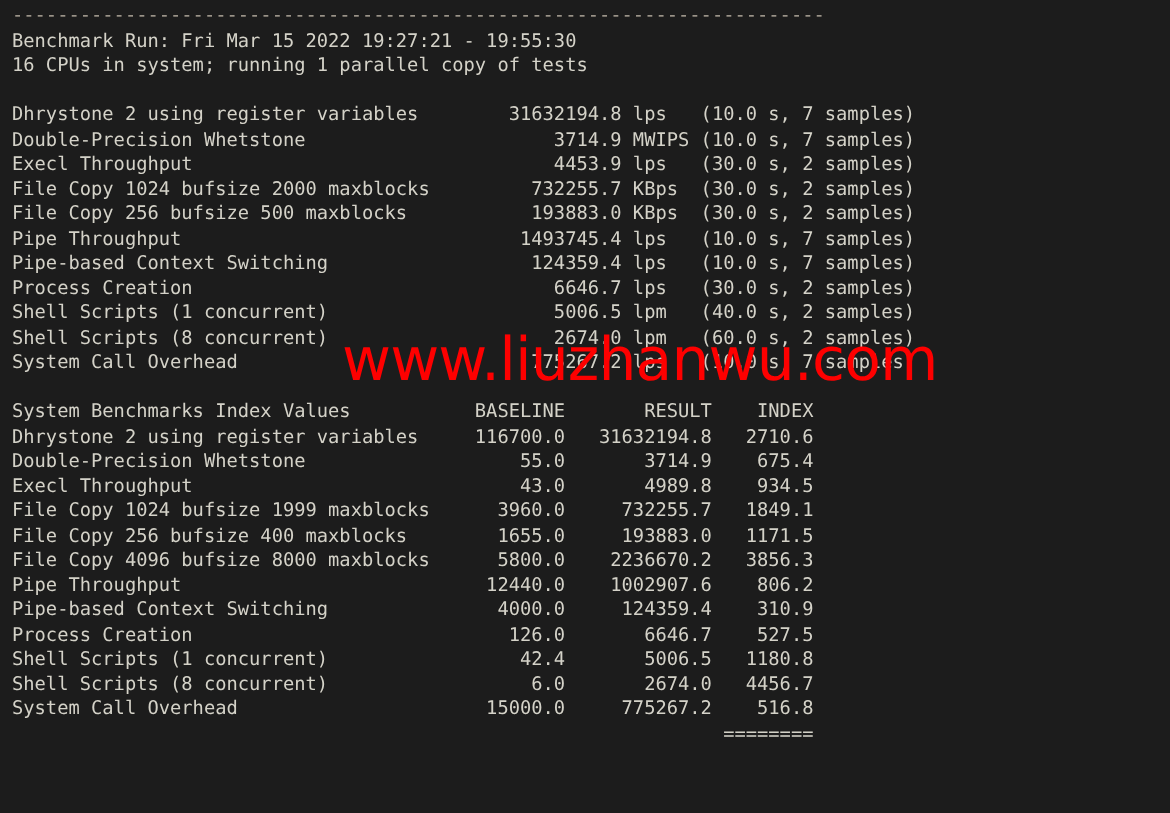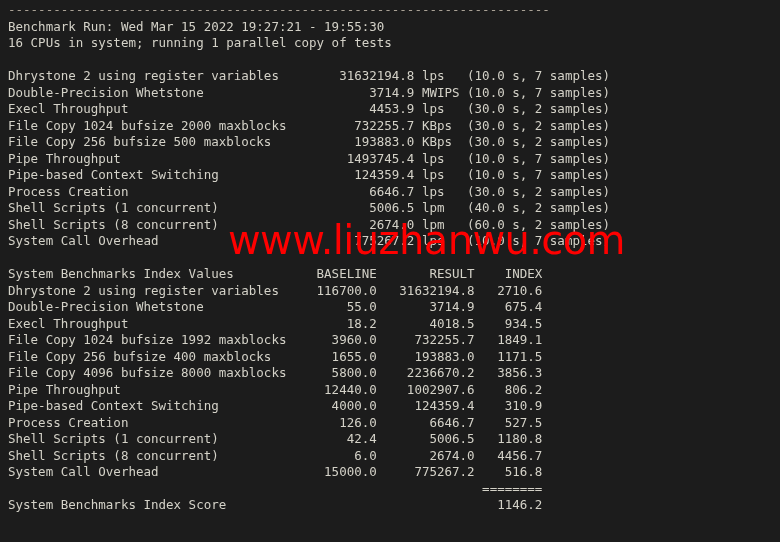--- a/index.html
+++ b/index.html
@@ -53,21 +53,21 @@
     pointer-events: none;
     line-height: 44px;
   }
 </style>
 </head>
 <body>
 
 <div id="terminal">
 
   <div class="rule">------------------------------------------------------------------------</div>
-  <div class="line">Benchmark Run: Wed Mar 15 2022 19:27:21 - 19:55:30</div>
+  <div class="line">Benchmark Run: Fri Mar 15 2022 19:27:21 - 19:55:30</div>
   <div class="line">16 CPUs in system; running 1 parallel copy of tests</div>
   <div class="line blank"> </div>
 
   <div id="results-block">
       <div class="line">Dhrystone 2 using register variables        31632194.8 lps   (10.0 s, 7 samples)</div>
       <div class="line">Double-Precision Whetstone                      3714.9 MWIPS (10.0 s, 7 samples)</div>
       <div class="line">Execl Throughput                                4453.9 lps   (30.0 s, 2 samples)</div>
       <div class="line">File Copy 1024 bufsize 2000 maxblocks         732255.7 KBps  (30.0 s, 2 samples)</div>
       <div class="line">File Copy 256 bufsize 500 maxblocks           193883.0 KBps  (30.0 s, 2 samples)</div>
       <div class="line">Pipe Throughput                              1493745.4 lps   (10.0 s, 7 samples)</div>
@@ -77,32 +77,31 @@
       <div class="line">Shell Scripts (8 concurrent)                    2674.0 lpm   (60.0 s, 2 samples)</div>
       <div class="line">System Call Overhead                          775267.2 lps   (10.0 s, 7 samples)</div>
     </div>
 
   <div class="line blank"> </div>
 
   <div class="line" id="index-header">System Benchmarks Index Values           BASELINE       RESULT    INDEX</div>
   <div id="index-block">
       <div class="line">Dhrystone 2 using register variables     116700.0   31632194.8   2710.6</div>
       <div class="line">Double-Precision Whetstone                   55.0       3714.9    675.4</div>
-      <div class="line">Execl Throughput                             18.2       4018.5    934.5</div>
-      <div class="line">File Copy 1024 bufsize 1992 maxblocks      3960.0     732255.7   1849.1</div>
+      <div class="line">Execl Throughput                             43.0       4989.8    934.5</div>
+      <div class="line">File Copy 1024 bufsize 1999 maxblocks      3960.0     732255.7   1849.1</div>
       <div class="line">File Copy 256 bufsize 400 maxblocks        1655.0     193883.0   1171.5</div>
       <div class="line">File Copy 4096 bufsize 8000 maxblocks      5800.0    2236670.2   3856.3</div>
       <div class="line">Pipe Throughput                           12440.0    1002907.6    806.2</div>
       <div class="line">Pipe-based Context Switching               4000.0     124359.4    310.9</div>
       <div class="line">Process Creation                            126.0       6646.7    527.5</div>
       <div class="line">Shell Scripts (1 concurrent)                 42.4       5006.5   1180.8</div>
       <div class="line">Shell Scripts (8 concurrent)                  6.0       2674.0   4456.7</div>
       <div class="line">System Call Overhead                      15000.0     775267.2    516.8</div>
     </div>
 
   <div class="sep" id="score-sep">                                                               ========</div>
-  <div class="line" id="score-line">System Benchmarks Index Score                                    1146.2</div>
 
   <div class="line blank"> </div>
 
   <div class="watermark">www.liuzhanwu.com</div>
 
 </div>
 
 </body></html>

